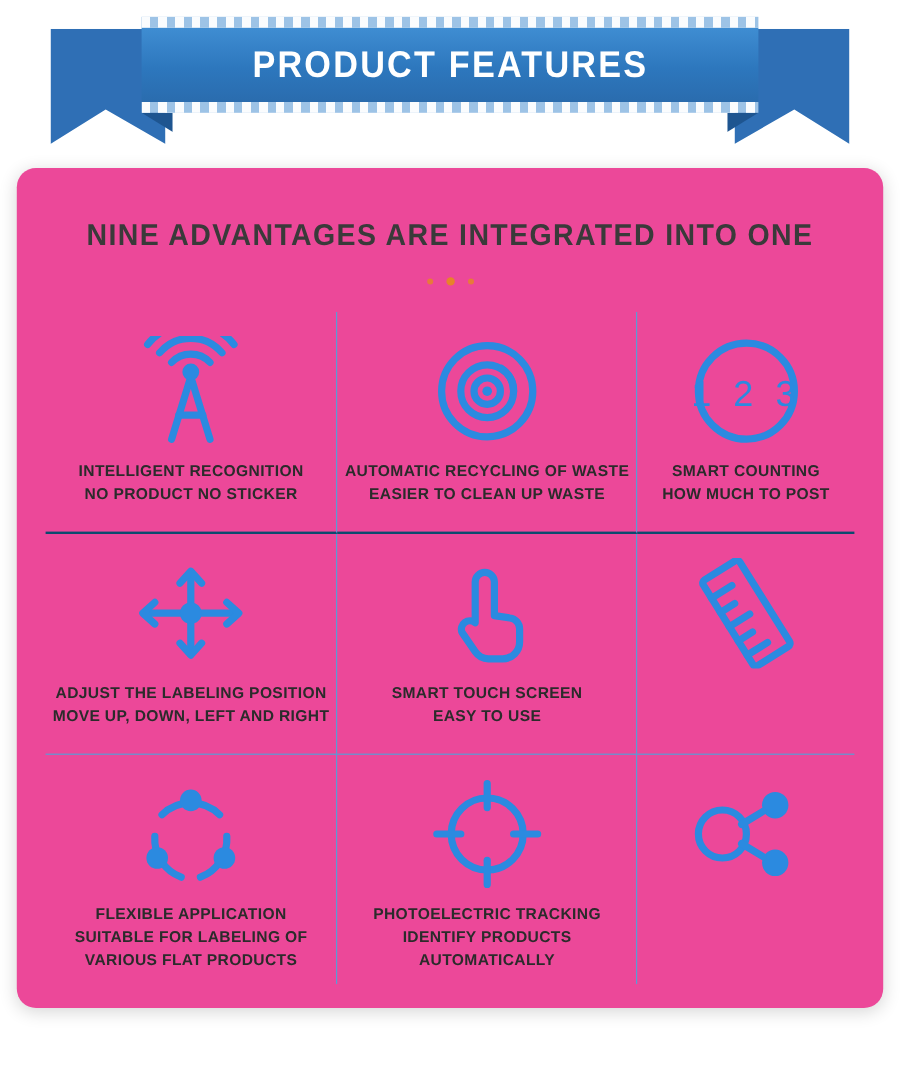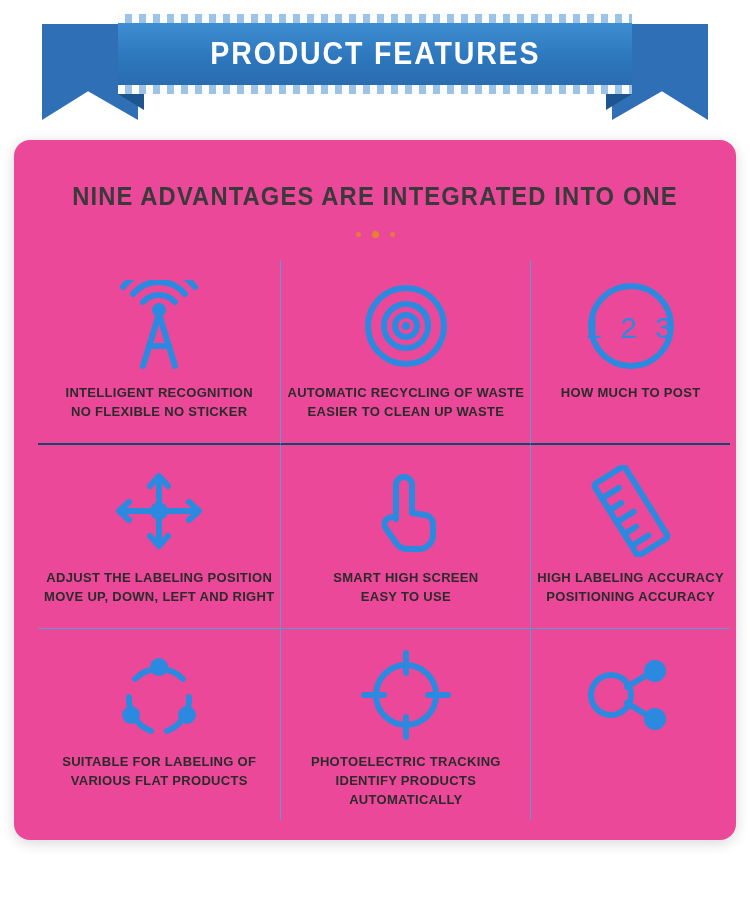--- a/index.html
+++ b/index.html
@@ -189,21 +189,21 @@
             <path class="st" d="M60 34 L76 86"></path>
             <path class="st" d="M50 66 L70 66"></path>
             <circle class="fl" cx="60" cy="30" r="7"></circle>
             <path class="st" d="M44 22 A22 22 0 0 1 76 22" stroke-width="5"></path>
             <path class="st" d="M34 14 A34 34 0 0 1 86 14" stroke-width="5"></path>
             <path class="st" d="M24 7 A46 46 0 0 1 96 7" stroke-width="5"></path>
           </svg>
         </div>
         <div class="labels">
           <div class="line">INTELLIGENT RECOGNITION</div>
-          <div class="line">NO FLEXIBLE NO STICKER</div>
+          <div class="line">NO PRODUCT NO STICKER</div>
         </div>
       </div>
 
       <div class="cell">
         <div class="icon-wrap">
           <svg width="96" height="92" viewBox="0 0 96 92">
             <circle class="st" cx="48" cy="46" r="38" stroke-width="5"></circle>
             <circle class="st" cx="48" cy="46" r="22" stroke-width="5"></circle>
             <circle class="st" cx="48" cy="46" r="11" stroke-width="5"></circle>
             <circle class="fl" cx="48" cy="46" r="4"></circle>
@@ -217,20 +217,21 @@
       </div>
 
       <div class="cell">
         <div class="icon-wrap">
           <svg width="106" height="92" viewBox="0 0 106 92">
             <circle class="st" cx="53" cy="46" r="40" stroke-width="5"></circle>
             <text x="53" y="58" text-anchor="middle" fill="#2b8ae0" font-family="Liberation Sans, sans-serif" font-size="30" letter-spacing="5">1 2 3</text>
           </svg>
         </div>
         <div class="labels">
+          <div class="line">SMART COUNTING</div>
           <div class="line">HOW MUCH TO POST</div>
         </div>
       </div>
 
       <div class="cell tight">
         <div class="icon-wrap">
           <svg width="110" height="92" viewBox="0 0 110 92">
             <path class="st" d="M55 12 L55 80" stroke-width="5"></path>
             <path class="st" d="M16 46 L94 46" stroke-width="5"></path>
             <path class="st" d="M46 21 L55 11 L64 21" stroke-width="5"></path>
@@ -250,56 +251,53 @@
         <div class="icon-wrap">
           <svg width="86" height="92" viewBox="0 0 86 92">
             <path class="st" d="M33 52 L33 20 a8 8 0 0 1 16 0 L49 48
                                  L62 50 a9 9 0 0 1 8 9 L70 70
                                  a14 14 0 0 1 -14 14 L44 84
                                  a14 14 0 0 1 -11 -6 L22 62
                                  a7 7 0 0 1 11 -8 Z" stroke-width="5"></path>
           </svg>
         </div>
         <div class="labels">
-          <div class="line">SMART HIGH SCREEN</div>
+          <div class="line">SMART TOUCH SCREEN</div>
           <div class="line">EASY TO USE</div>
         </div>
       </div>
 
       <div class="cell">
         <div class="icon-wrap">
           <svg width="92" height="92" viewBox="0 0 92 92">
             <g transform="rotate(-32 46 46)">
               <rect class="st" x="28" y="4" width="36" height="84" rx="3" stroke-width="5"></rect>
               <path class="st" d="M28 20 L48 20" stroke-width="4"></path>
               <path class="st" d="M28 34 L42 34" stroke-width="4"></path>
               <path class="st" d="M28 48 L48 48" stroke-width="4"></path>
               <path class="st" d="M28 62 L42 62" stroke-width="4"></path>
               <path class="st" d="M28 76 L48 76" stroke-width="4"></path>
             </g>
           </svg>
         </div>
-        <div class="labels">
-          <div class="line">HIGH LABELING ACCURACY</div>
-          <div class="line">POSITIONING ACCURACY</div>
-        </div>
       </div>
 
       <div class="cell">
         <div class="icon-wrap">
           <svg width="96" height="92" viewBox="0 0 96 92">
             <path class="st" d="M24 30 A34 34 0 0 1 72 30" stroke-width="6"></path>
             <path class="st" d="M78 48 A34 34 0 0 1 56 82" stroke-width="6"></path>
             <path class="st" d="M40 82 A34 34 0 0 1 18 48" stroke-width="6"></path>
             <circle class="fl" cx="48" cy="18" r="9"></circle>
             <circle class="fl" cx="20" cy="66" r="9"></circle>
             <circle class="fl" cx="76" cy="66" r="9"></circle>
           </svg>
         </div>
         <div class="labels">
+          <div class="line">FLEXIBLE APPLICATION</div>
           <div class="line">SUITABLE FOR LABELING OF</div>
           <div class="line">VARIOUS FLAT PRODUCTS</div>
         </div>
       </div>
 
       <div class="cell">
         <div class="icon-wrap">
           <svg width="92" height="92" viewBox="0 0 92 92">
             <circle class="st" cx="46" cy="46" r="30" stroke-width="7"></circle>
             <path class="st" d="M46 4 L46 24" stroke-width="7"></path>

